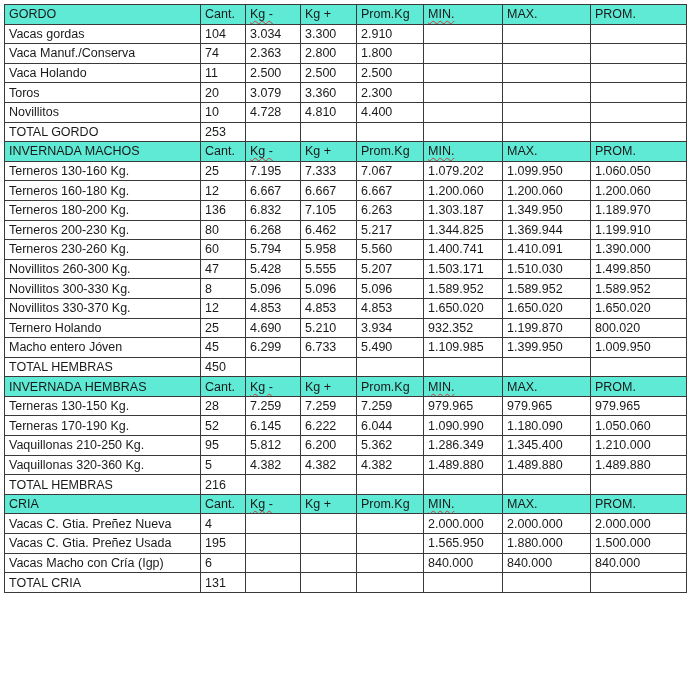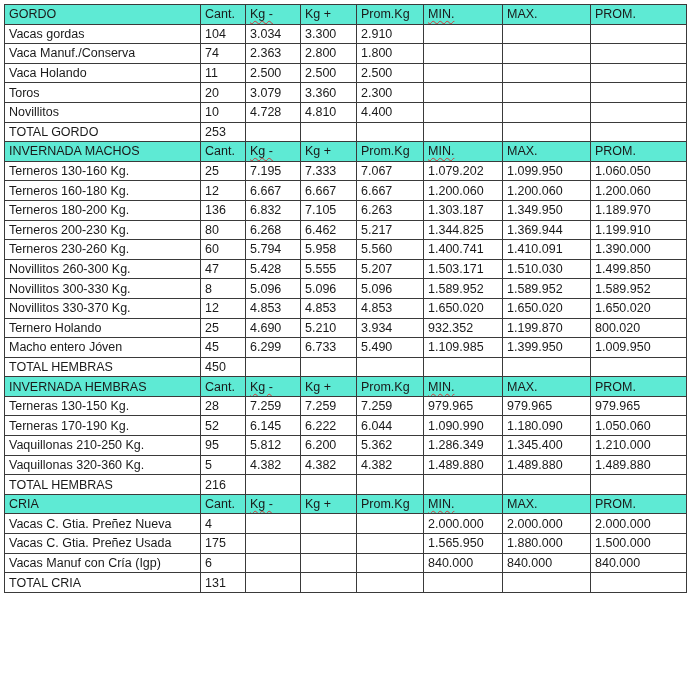--- a/index.html
+++ b/index.html
@@ -318,30 +318,30 @@
         <td>4</td>
         <td></td>
         <td></td>
         <td></td>
         <td>2.000.000</td>
         <td>2.000.000</td>
         <td>2.000.000</td>
       </tr>
       <tr>
         <td>Vacas C. Gtia. Preñez Usada</td>
-        <td>175</td>
+        <td>195</td>
         <td></td>
         <td></td>
         <td></td>
         <td>1.565.950</td>
         <td>1.880.000</td>
         <td>1.500.000</td>
       </tr>
       <tr>
-        <td>Vacas Manuf con Cría (Igp)</td>
+        <td>Vacas Macho con Cría (Igp)</td>
         <td>6</td>
         <td></td>
         <td></td>
         <td></td>
         <td>840.000</td>
         <td>840.000</td>
         <td>840.000</td>
       </tr>
       <tr>
         <td>TOTAL CRIA</td>

